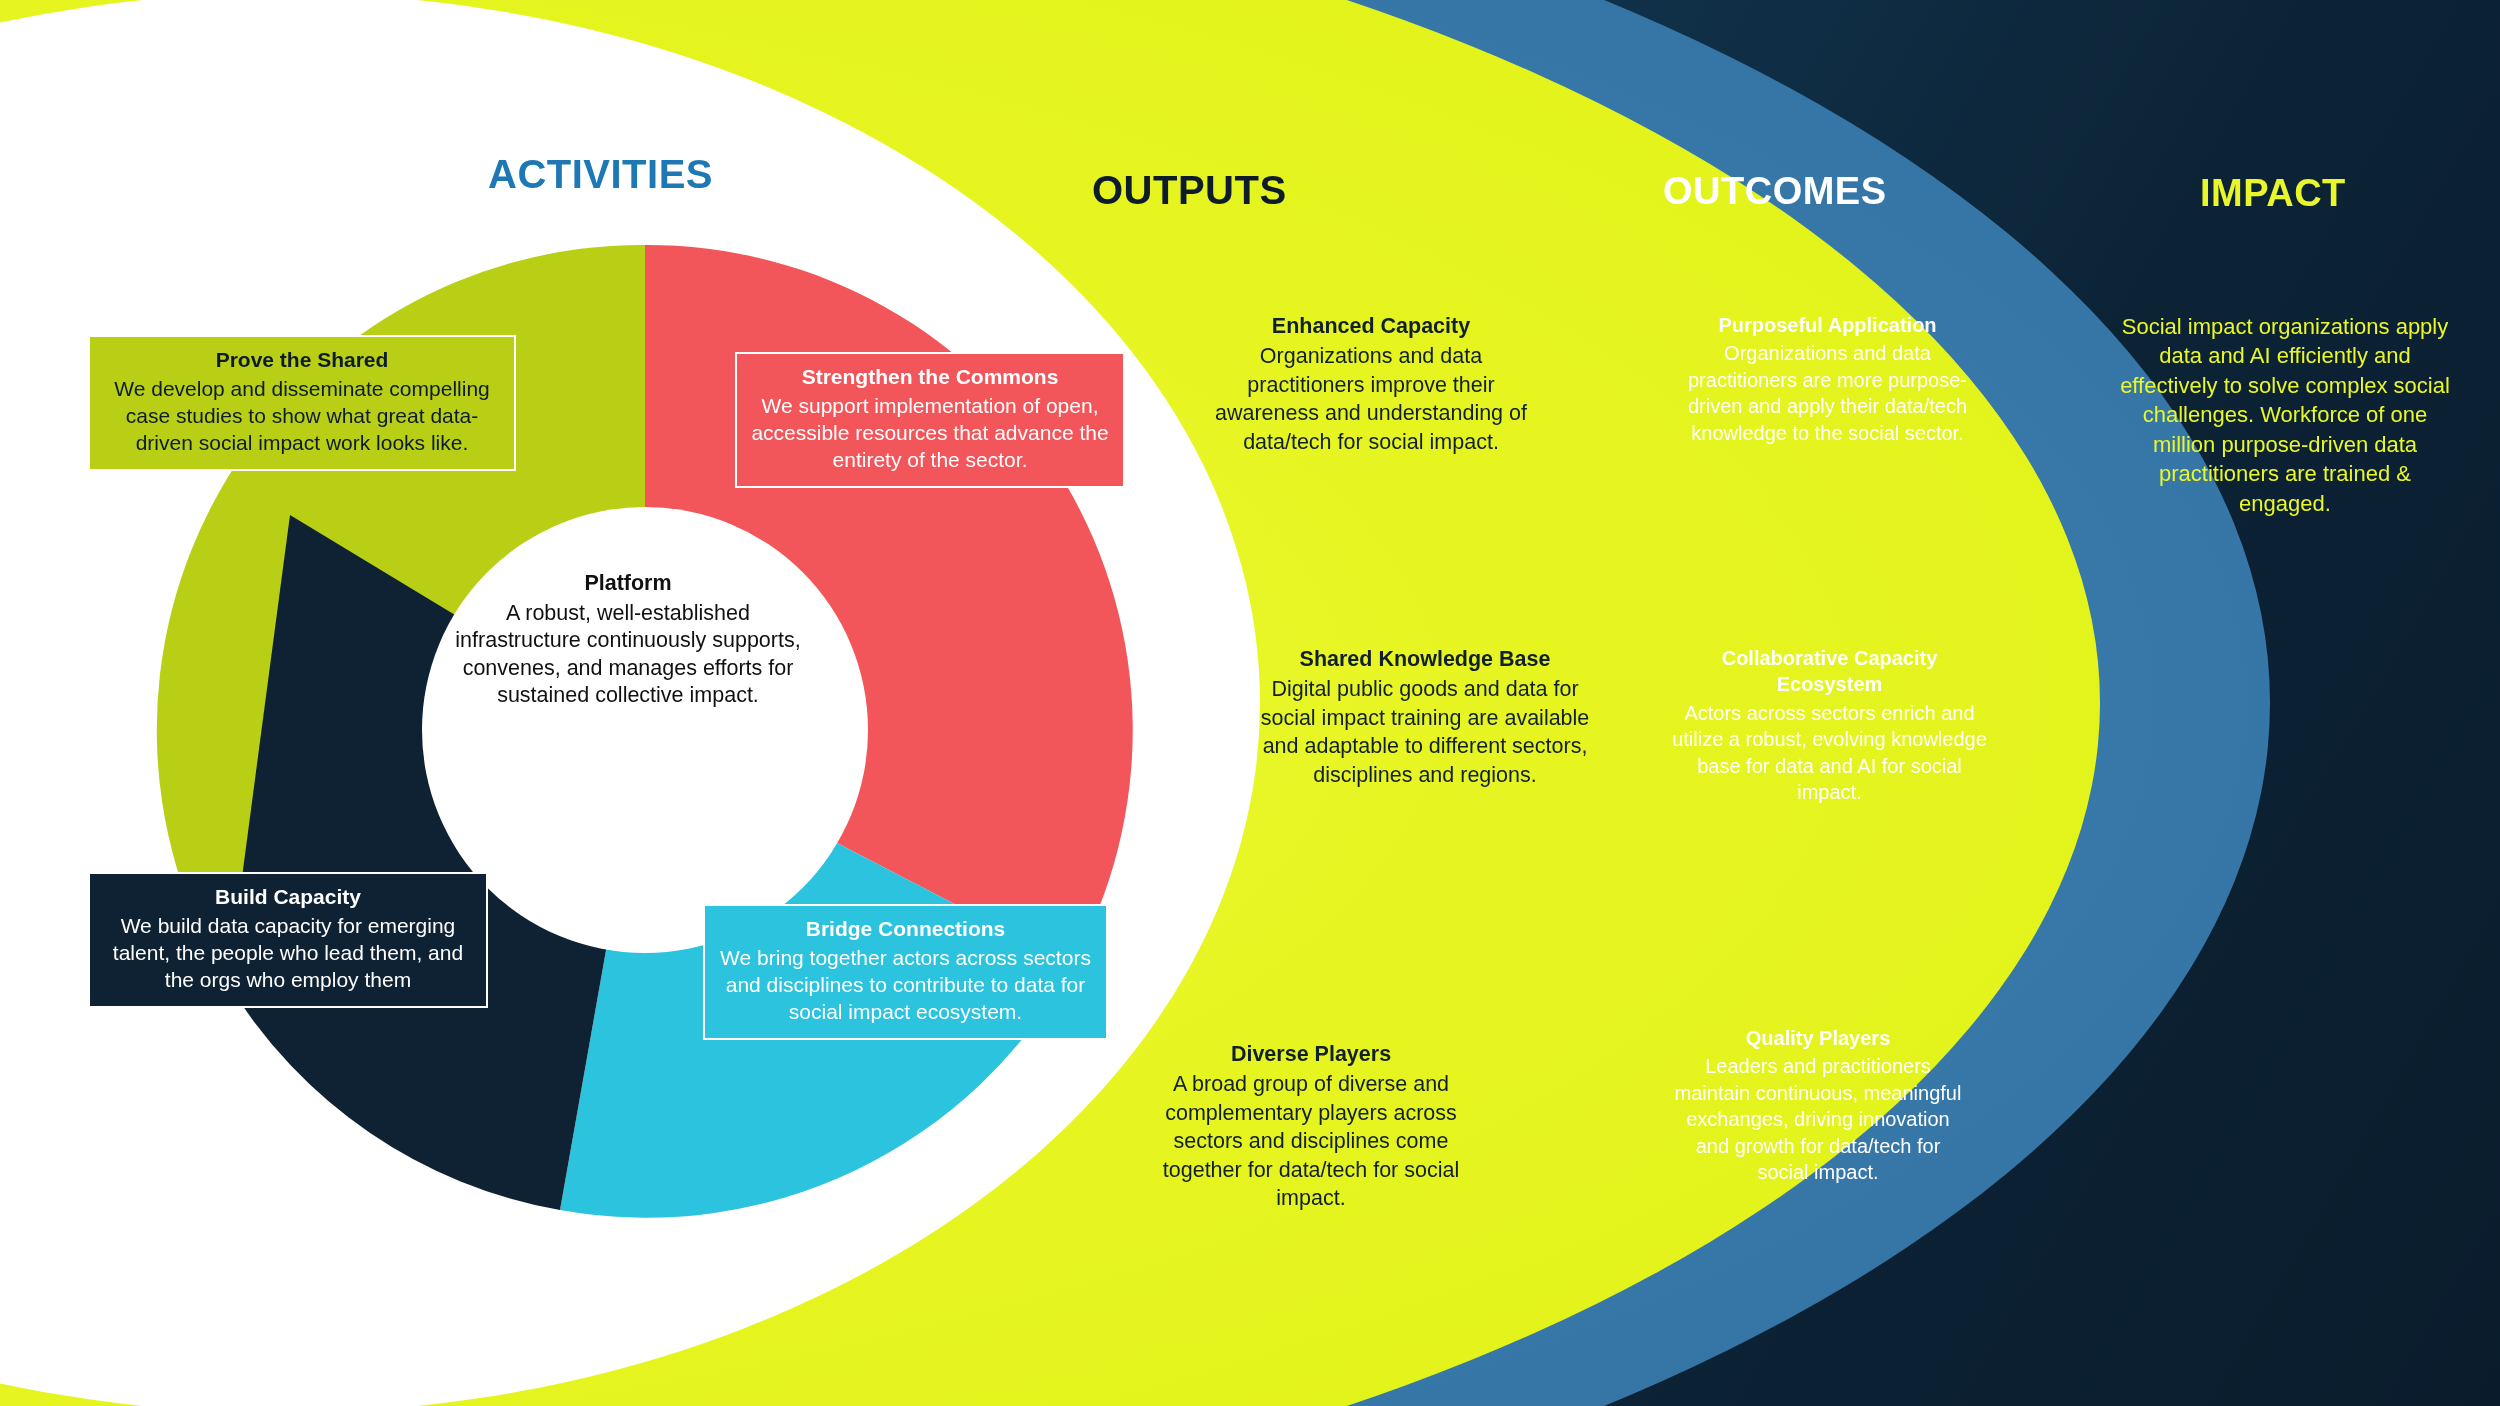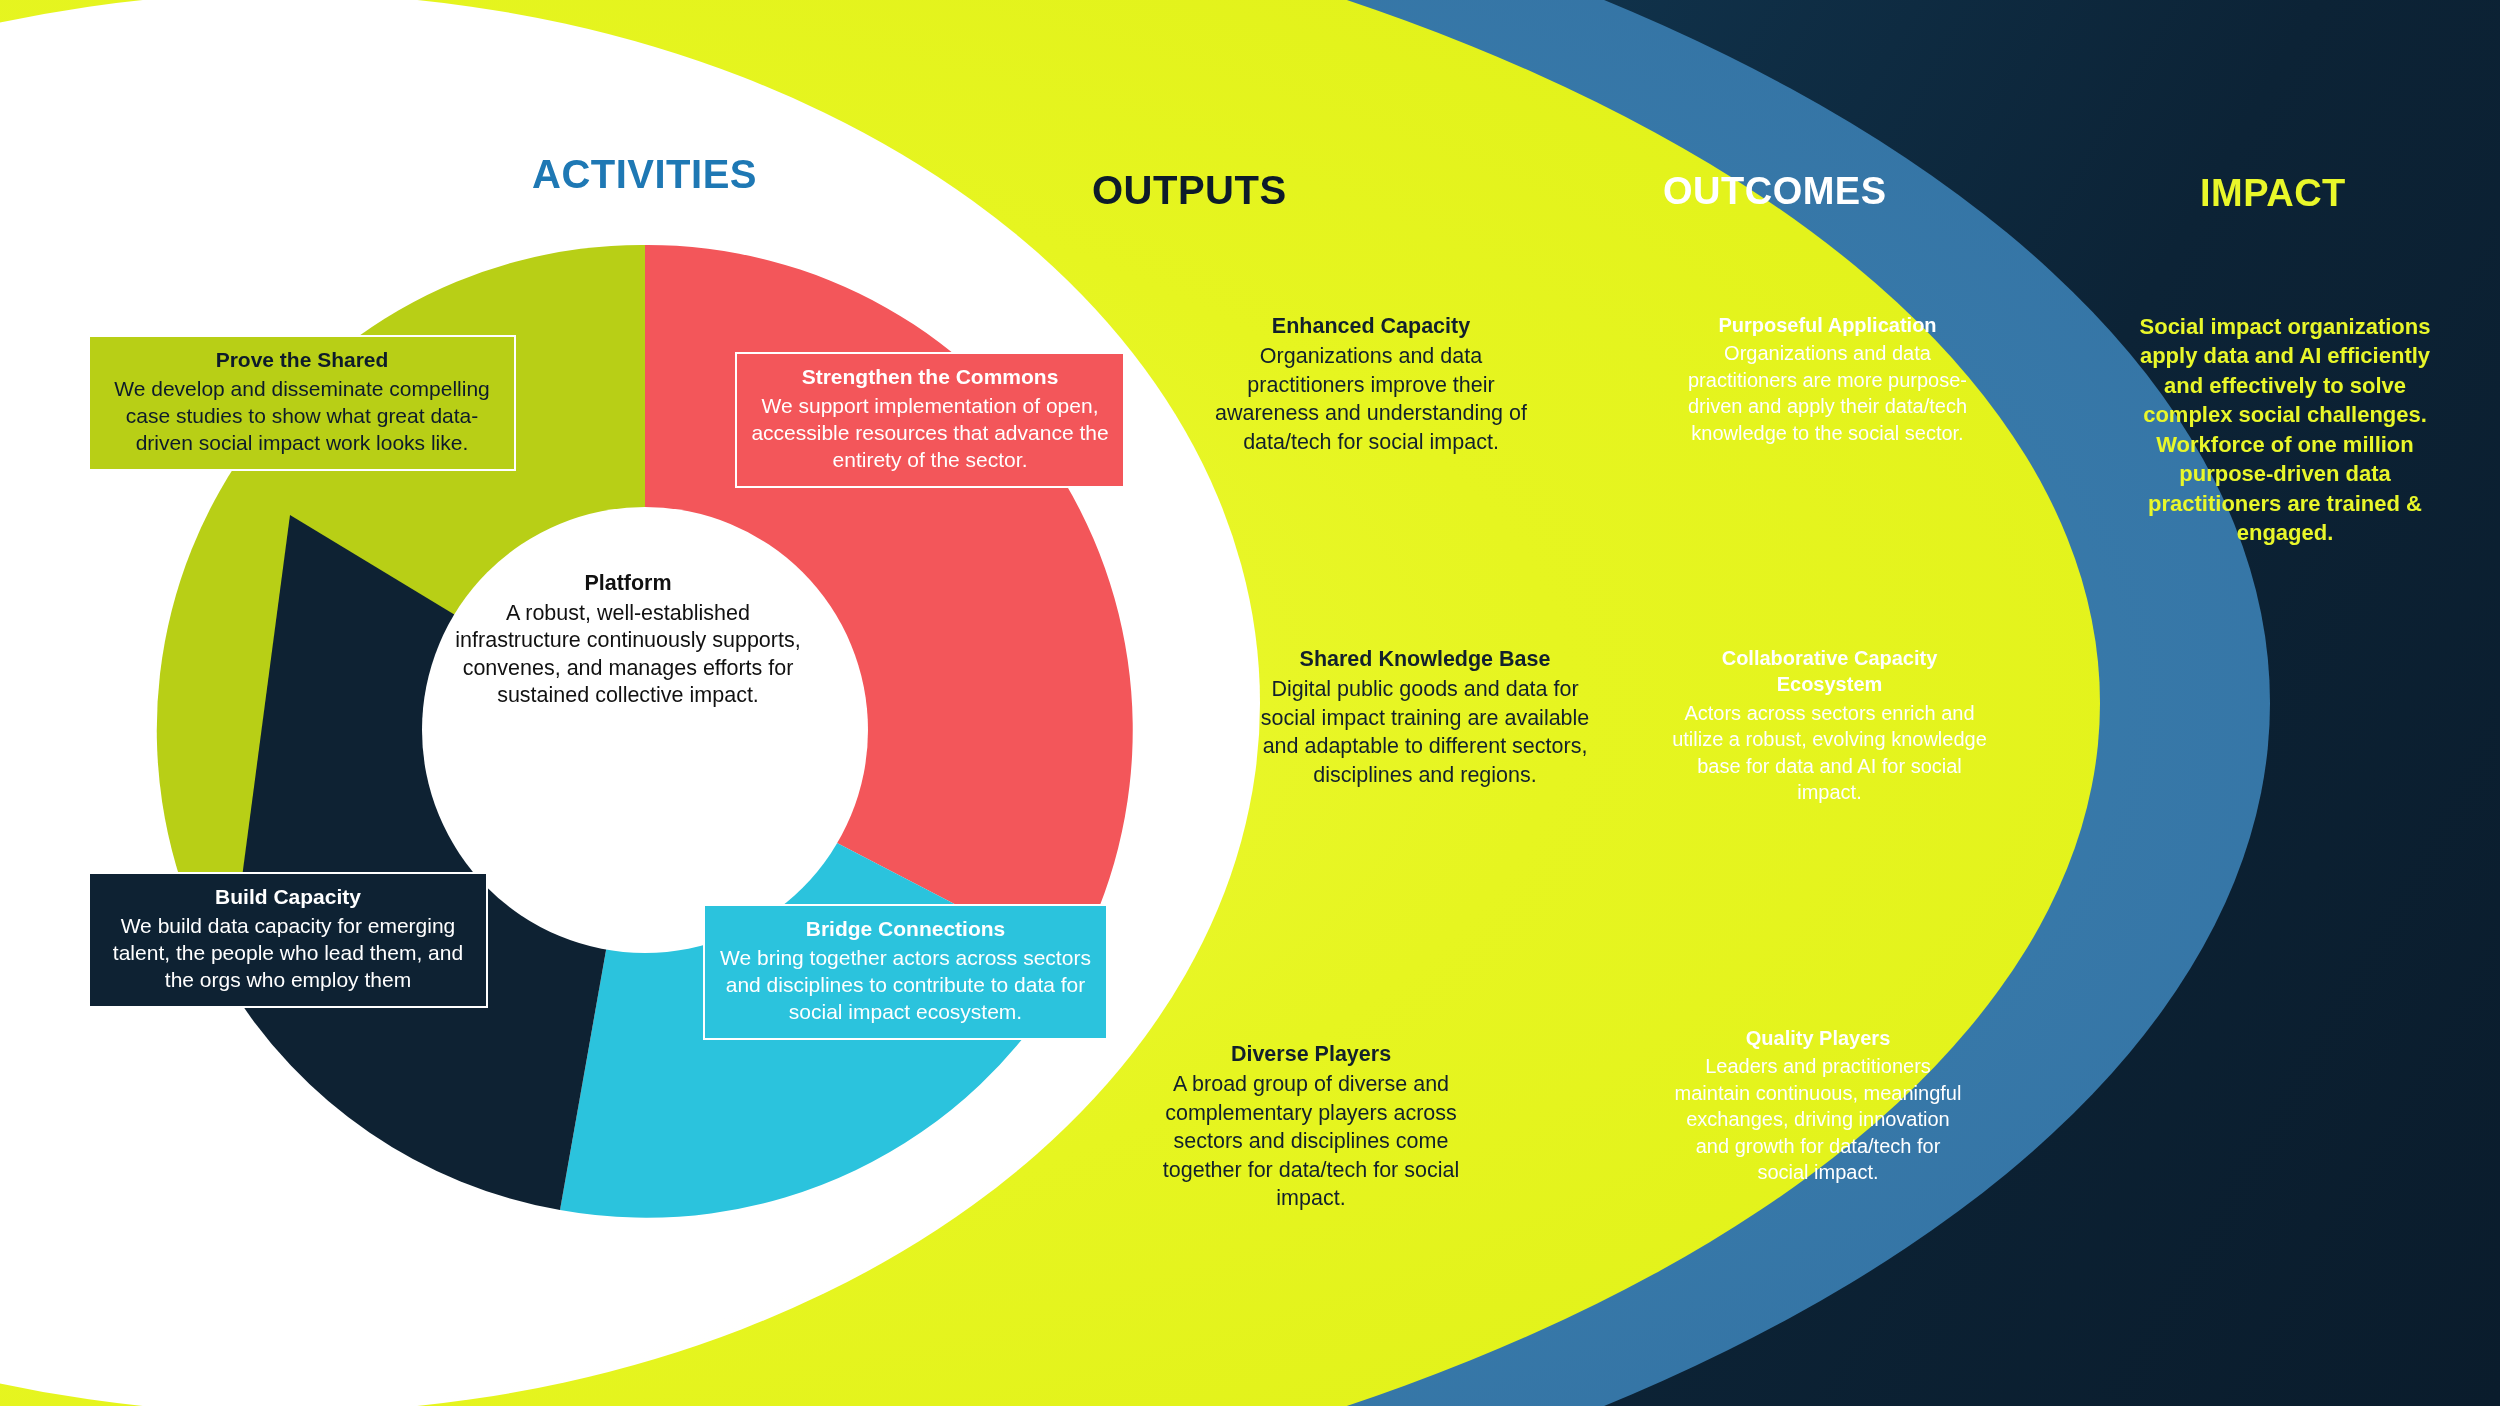--- a/index.html
+++ b/index.html
@@ -58,21 +58,21 @@
     background: radial-gradient(ellipse at 42% 48%, #ffffff 0%, #ffffff 72%, #fdffe4 100%);
   }
 
   
   .col-head {
     position: absolute;
     font-weight: bold;
     letter-spacing: .5px;
     white-space: nowrap;
   }
-  #head-activities { left: 488px; top: 152px; font-size: 40px; color: #1e78b4; margin-left: 44px; }
+  #head-activities { left: 488px; top: 152px; font-size: 40px; color: #1e78b4; }
   #head-outputs    { left: 1092px; top: 168px; font-size: 40px; color: #0d1b2a; }
   #head-outcomes   { left: 1663px; top: 170px; font-size: 38px; color: #ffffff; }
   #head-impact     { left: 2200px; top: 172px; font-size: 38px; color: #e9f72a; }
 
   
   #donut-wrap {
     position: absolute;
     left: 140px;
     top: 225px;
     width: 1010px;
@@ -144,21 +144,21 @@
   #oc-1 { left: 1675px; top: 312px; width: 305px; }
   #oc-2 { left: 1672px; top: 645px; width: 315px; }
   #oc-3 { left: 1668px; top: 1025px; width: 300px; }
 
   #impact-text {
     position: absolute;
     left: 2120px; top: 312px; width: 330px;
     text-align: center;
     font-size: 22px;
     line-height: 1.34;
-    font-weight: bold;
+    font-weight: normal;
     color: #e9f72a;
   }
 
   
   #logo {
     position: absolute;
     left: 2058px;
     top: 1222px;
     font-family: "DejaVu Serif", serif;
     font-weight: bold;

